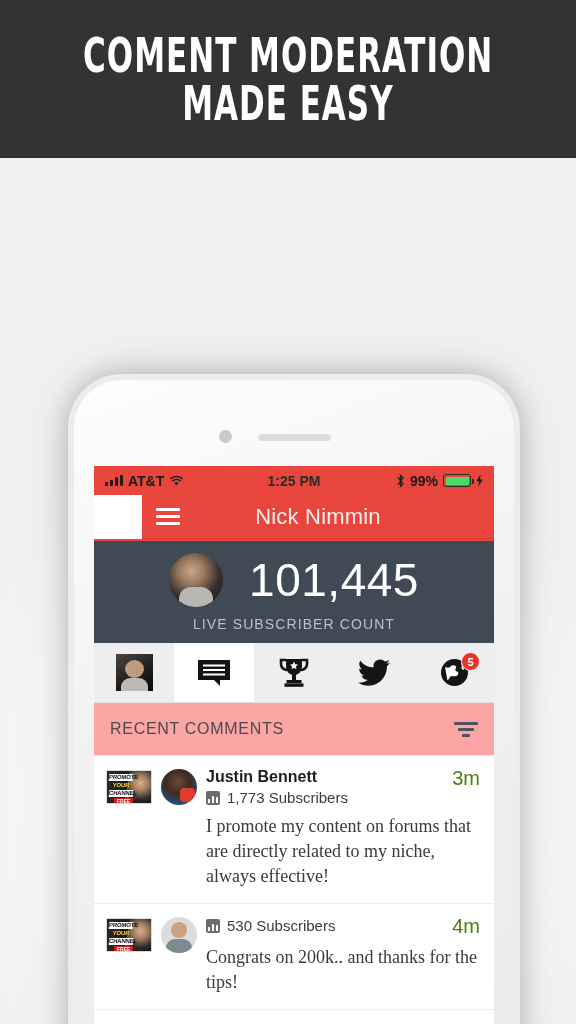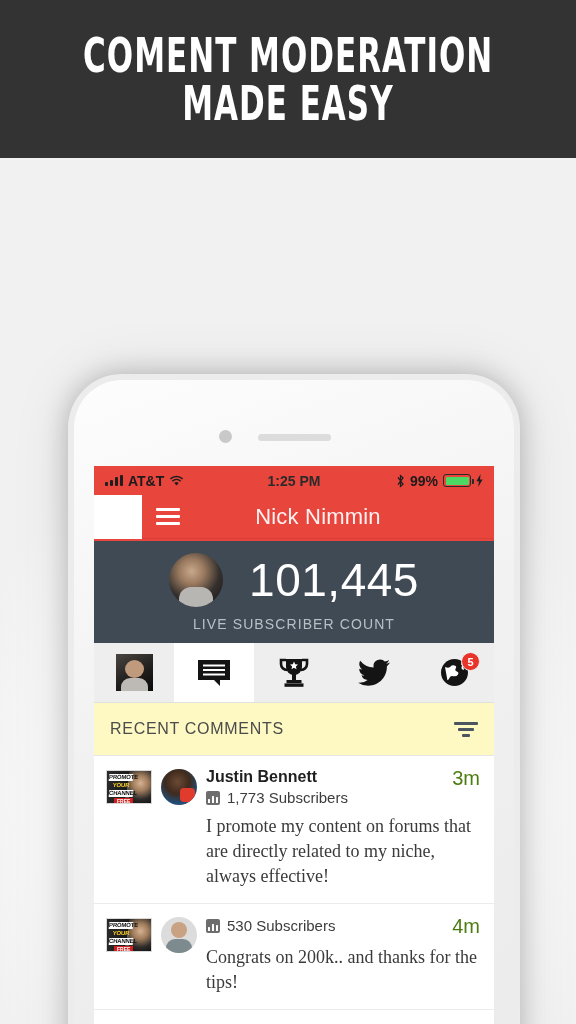--- a/index.html
+++ b/index.html
@@ -183,21 +183,21 @@
     position:absolute; top:9px; right:14px;
     min-width:19px; height:19px; border-radius:50%;
     background:#e8342b; color:#fff;
     font-size:11px; font-weight:700;
     display:flex; align-items:center; justify-content:center;
     border:1.5px solid #eeeeee;
   }
 
   
   .sec-head{
-    height:53px; background:#fef9c3;
+    height:53px; background:#fca5a5;
     display:flex; align-items:center; justify-content:space-between;
     padding:0 16px; border-bottom:1px solid #e6e6e6;
   }
   .sec-title{ font-size:16px; letter-spacing:0.7px; color:#4b4b4b; }
   .filter-icon{ display:flex; flex-direction:column; align-items:center; gap:3px; cursor:pointer; }
   .filter-icon i{ display:block; height:3px; background:#4a5560; border-radius:1px; }
   .filter-icon i:nth-child(1){ width:24px; }
   .filter-icon i:nth-child(2){ width:16px; }
   .filter-icon i:nth-child(3){ width:8px; }
 

